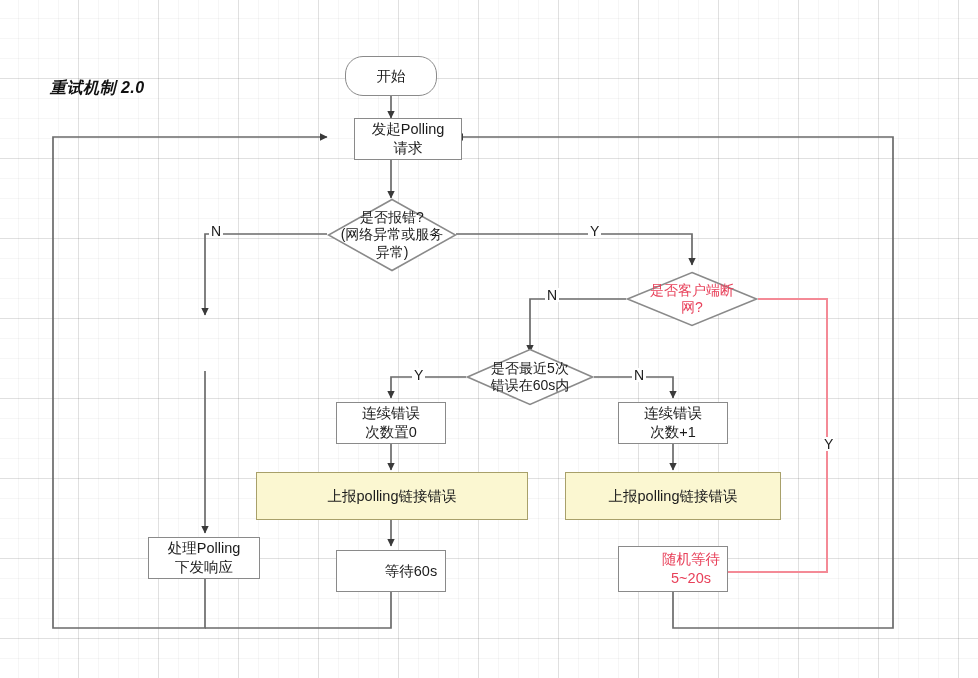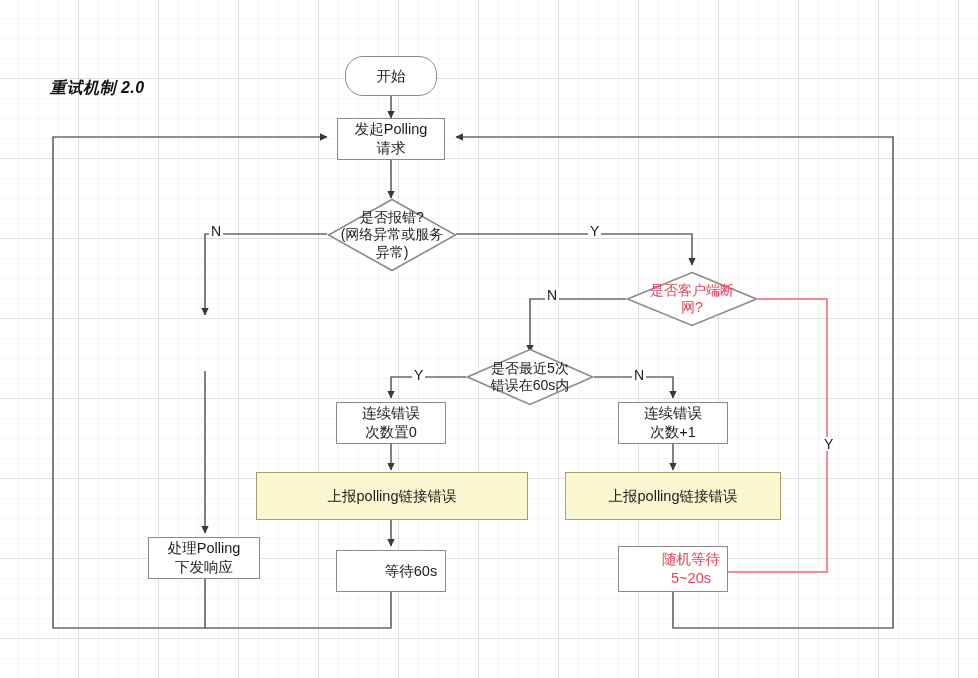--- a/index.html
+++ b/index.html
@@ -83,21 +83,21 @@
     <g fill="none" stroke="#f48a96" stroke-width="2">
 
       <path d="M758,299 L827,299 L827,572 L712,572" marker-end="url(#ahr)"></path>
     </g>
   </svg>
 
   <div class="node term" style="left:345px;top:56px;width:92px;height:40px;">
     <span>开始</span>
   </div>
 
-  <div class="node box" style="left:337px;top:118px;width:108px;height:42px;">
+  <div class="node box" style="left:354px;top:118px;width:108px;height:42px;">
     <div>
       <div>发起Polling</div>
       <div>请求</div>
     </div>
   </div>
 
   <div class="diamond-wrap" style="left:327px;top:198px;width:130px;height:74px;">
     <svg width="130" height="74" viewBox="0 0 130 74">
       <polygon points="65,1.5 128.5,37 65,72.5 1.5,37" fill="#ffffff" stroke="#8a8a8a" stroke-width="1.6"></polygon>
     </svg>

